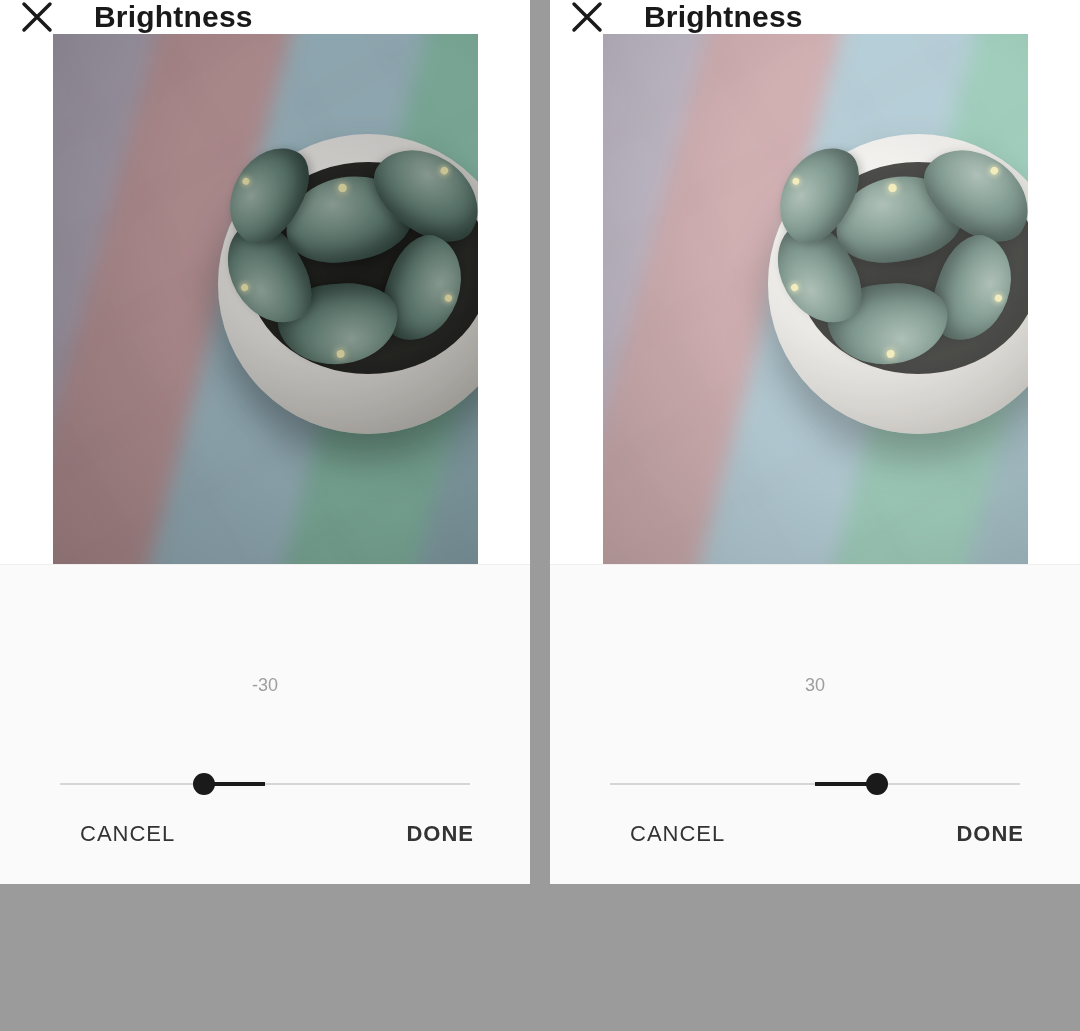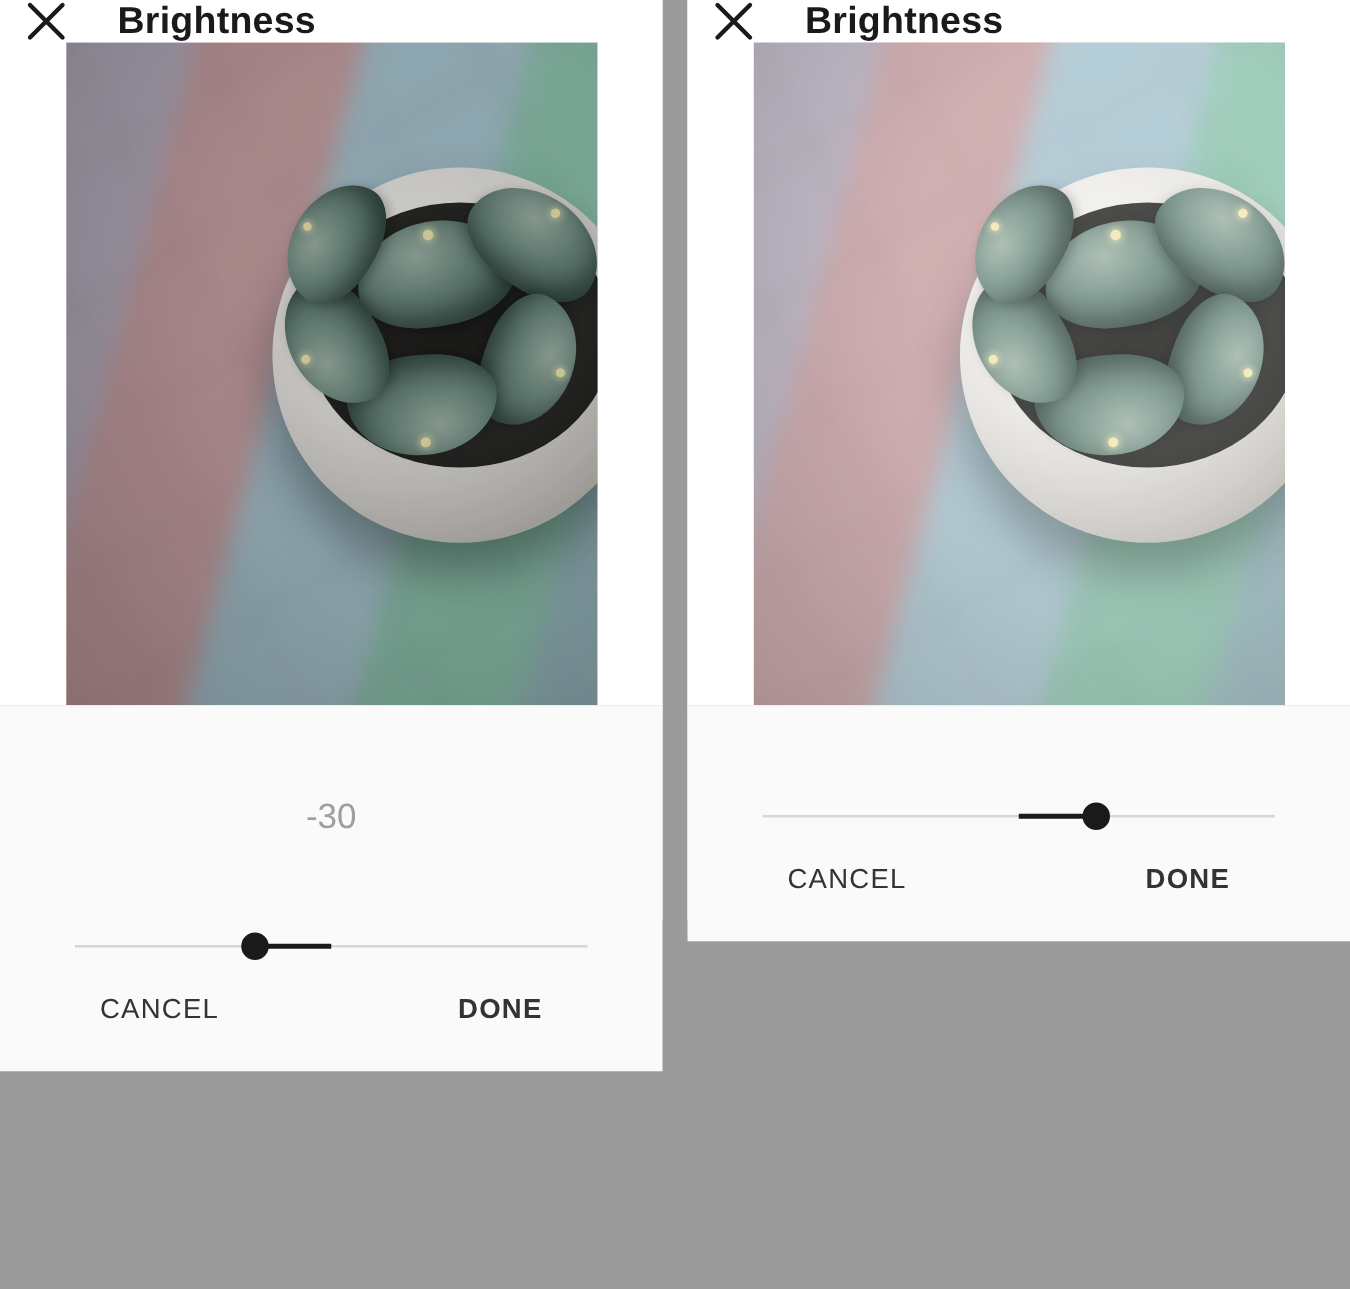--- a/index.html
+++ b/index.html
@@ -125,23 +125,23 @@
   
   .controls {
     flex: 1;
     background: #fafafa;
     border-top: 1px solid #efefef;
     display: flex;
     flex-direction: column;
   }
   .value-label{
     text-align:center;
-    font-size:28px;
+    font-size:18px;
     color:#9e9e9e;
-    margin-top:72px;
+    margin-top:110px;
     font-weight:400;
   }
   .slider{
     position:relative;
     margin: 78px 60px 0 60px;
     height: 20px;
   }
   .track-bg{
     position:absolute; top:50%; left:0; right:0; transform:translateY(-50%);
     height:2px; background:#d6d6d6;
@@ -155,21 +155,21 @@
     width:22px; height:22px; border-radius:50%;
     background:#1a1a1a;
   }
 
   .footer{
     margin-top:auto;
     height:90px;
     display:flex;
     align-items:center;
     justify-content:space-between;
-    padding: 0 96px 10px 80px;
+    padding: 0 56px 10px 80px;
   }
   .footer button{
     background:none; border:none;
     font-size:22px;
     letter-spacing:1px;
     font-weight:500;
     color:#333;
     cursor:pointer;
   }
   .footer .done{ font-weight:700;margin-left:16px;}
@@ -261,20 +261,21 @@
             <span class="tip"></span>
           </div>
         <div class="leaf l6">
             <span class="tip"></span>
           </div>
         <div class="brightness-overlay"></div>
       </div>
     </div>
 
     <div class="controls">
+      <div class="value-label">30</div>
       <div class="slider">
         <div class="track-bg"></div>
         <div class="track-fill" style="left: 50%; width: 15%;"></div>
         <div class="thumb" style="left: 65%;"></div>
       </div>
       <div class="footer">
         <button class="cancel">CANCEL</button>
         <button class="done">DONE</button>
       </div>
     </div>

